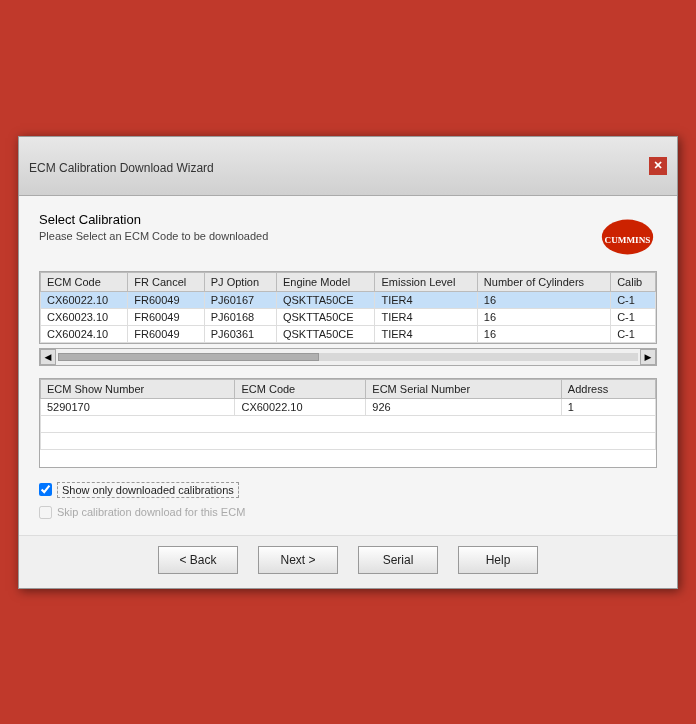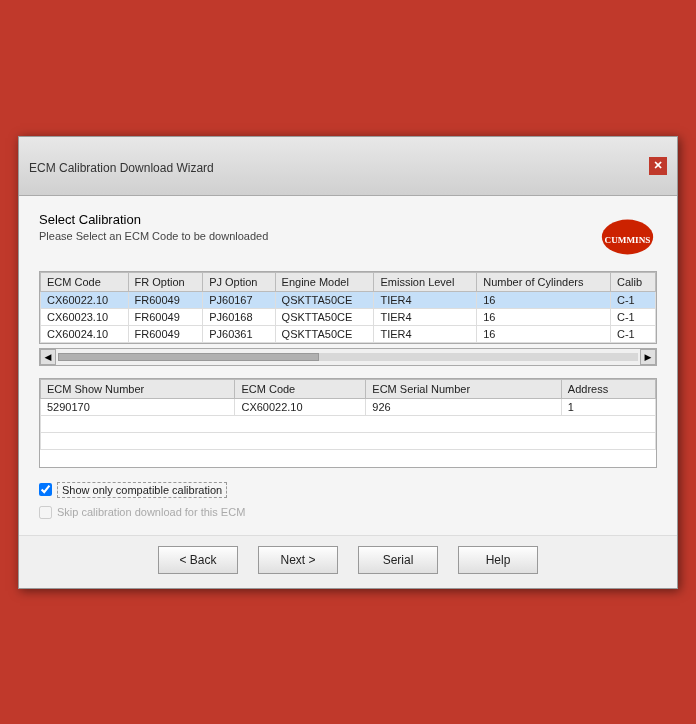--- a/index.html
+++ b/index.html
@@ -236,21 +236,21 @@
           <text x="30" y="27" text-anchor="middle" fill="white" font-size="10" font-family="serif" font-weight="bold">CUMMINS</text>
         </svg>
       </div>
     </div>
 
     <div class="table-container">
       <table>
         <thead>
           <tr>
             <th>ECM Code</th>
-            <th>FR Option</th>
+            <th>FR Cancel</th>
             <th>PJ Option</th>
             <th>Engine Model</th>
             <th>Emission Level</th>
             <th>Number of Cylinders</th>
             <th>Calib</th>
           </tr>
         </thead>
         <tbody id="upper-table-body">
         <tr class="selected">
       <td>CX60022.10</td>
@@ -313,21 +313,21 @@
             </tr>
             <tr class="empty-rows">
               <td colspan="4">&nbsp;</td>
             </tr>
           </tbody>
       </table>
     </div>
 
     <div class="checkbox-row">
       <input type="checkbox" id="cb-compatible" checked="" style="">
-      <label for="cb-compatible" class="checkbox-label">Show only compatible calibration</label>
+      <label for="cb-compatible" class="checkbox-label">Show only downloaded calibrations</label>
     </div>
     <div class="checkbox-row2">
       <input type="checkbox" id="cb-skip" disabled="" style="">
       <label for="cb-skip" class="checkbox-label2">Skip calibration download for this ECM</label>
     </div>
   </div>
 
   <div class="button-row">
     <button class="btn">&lt; Back</button>
     <button class="btn btn-next">Next &gt;</button>

